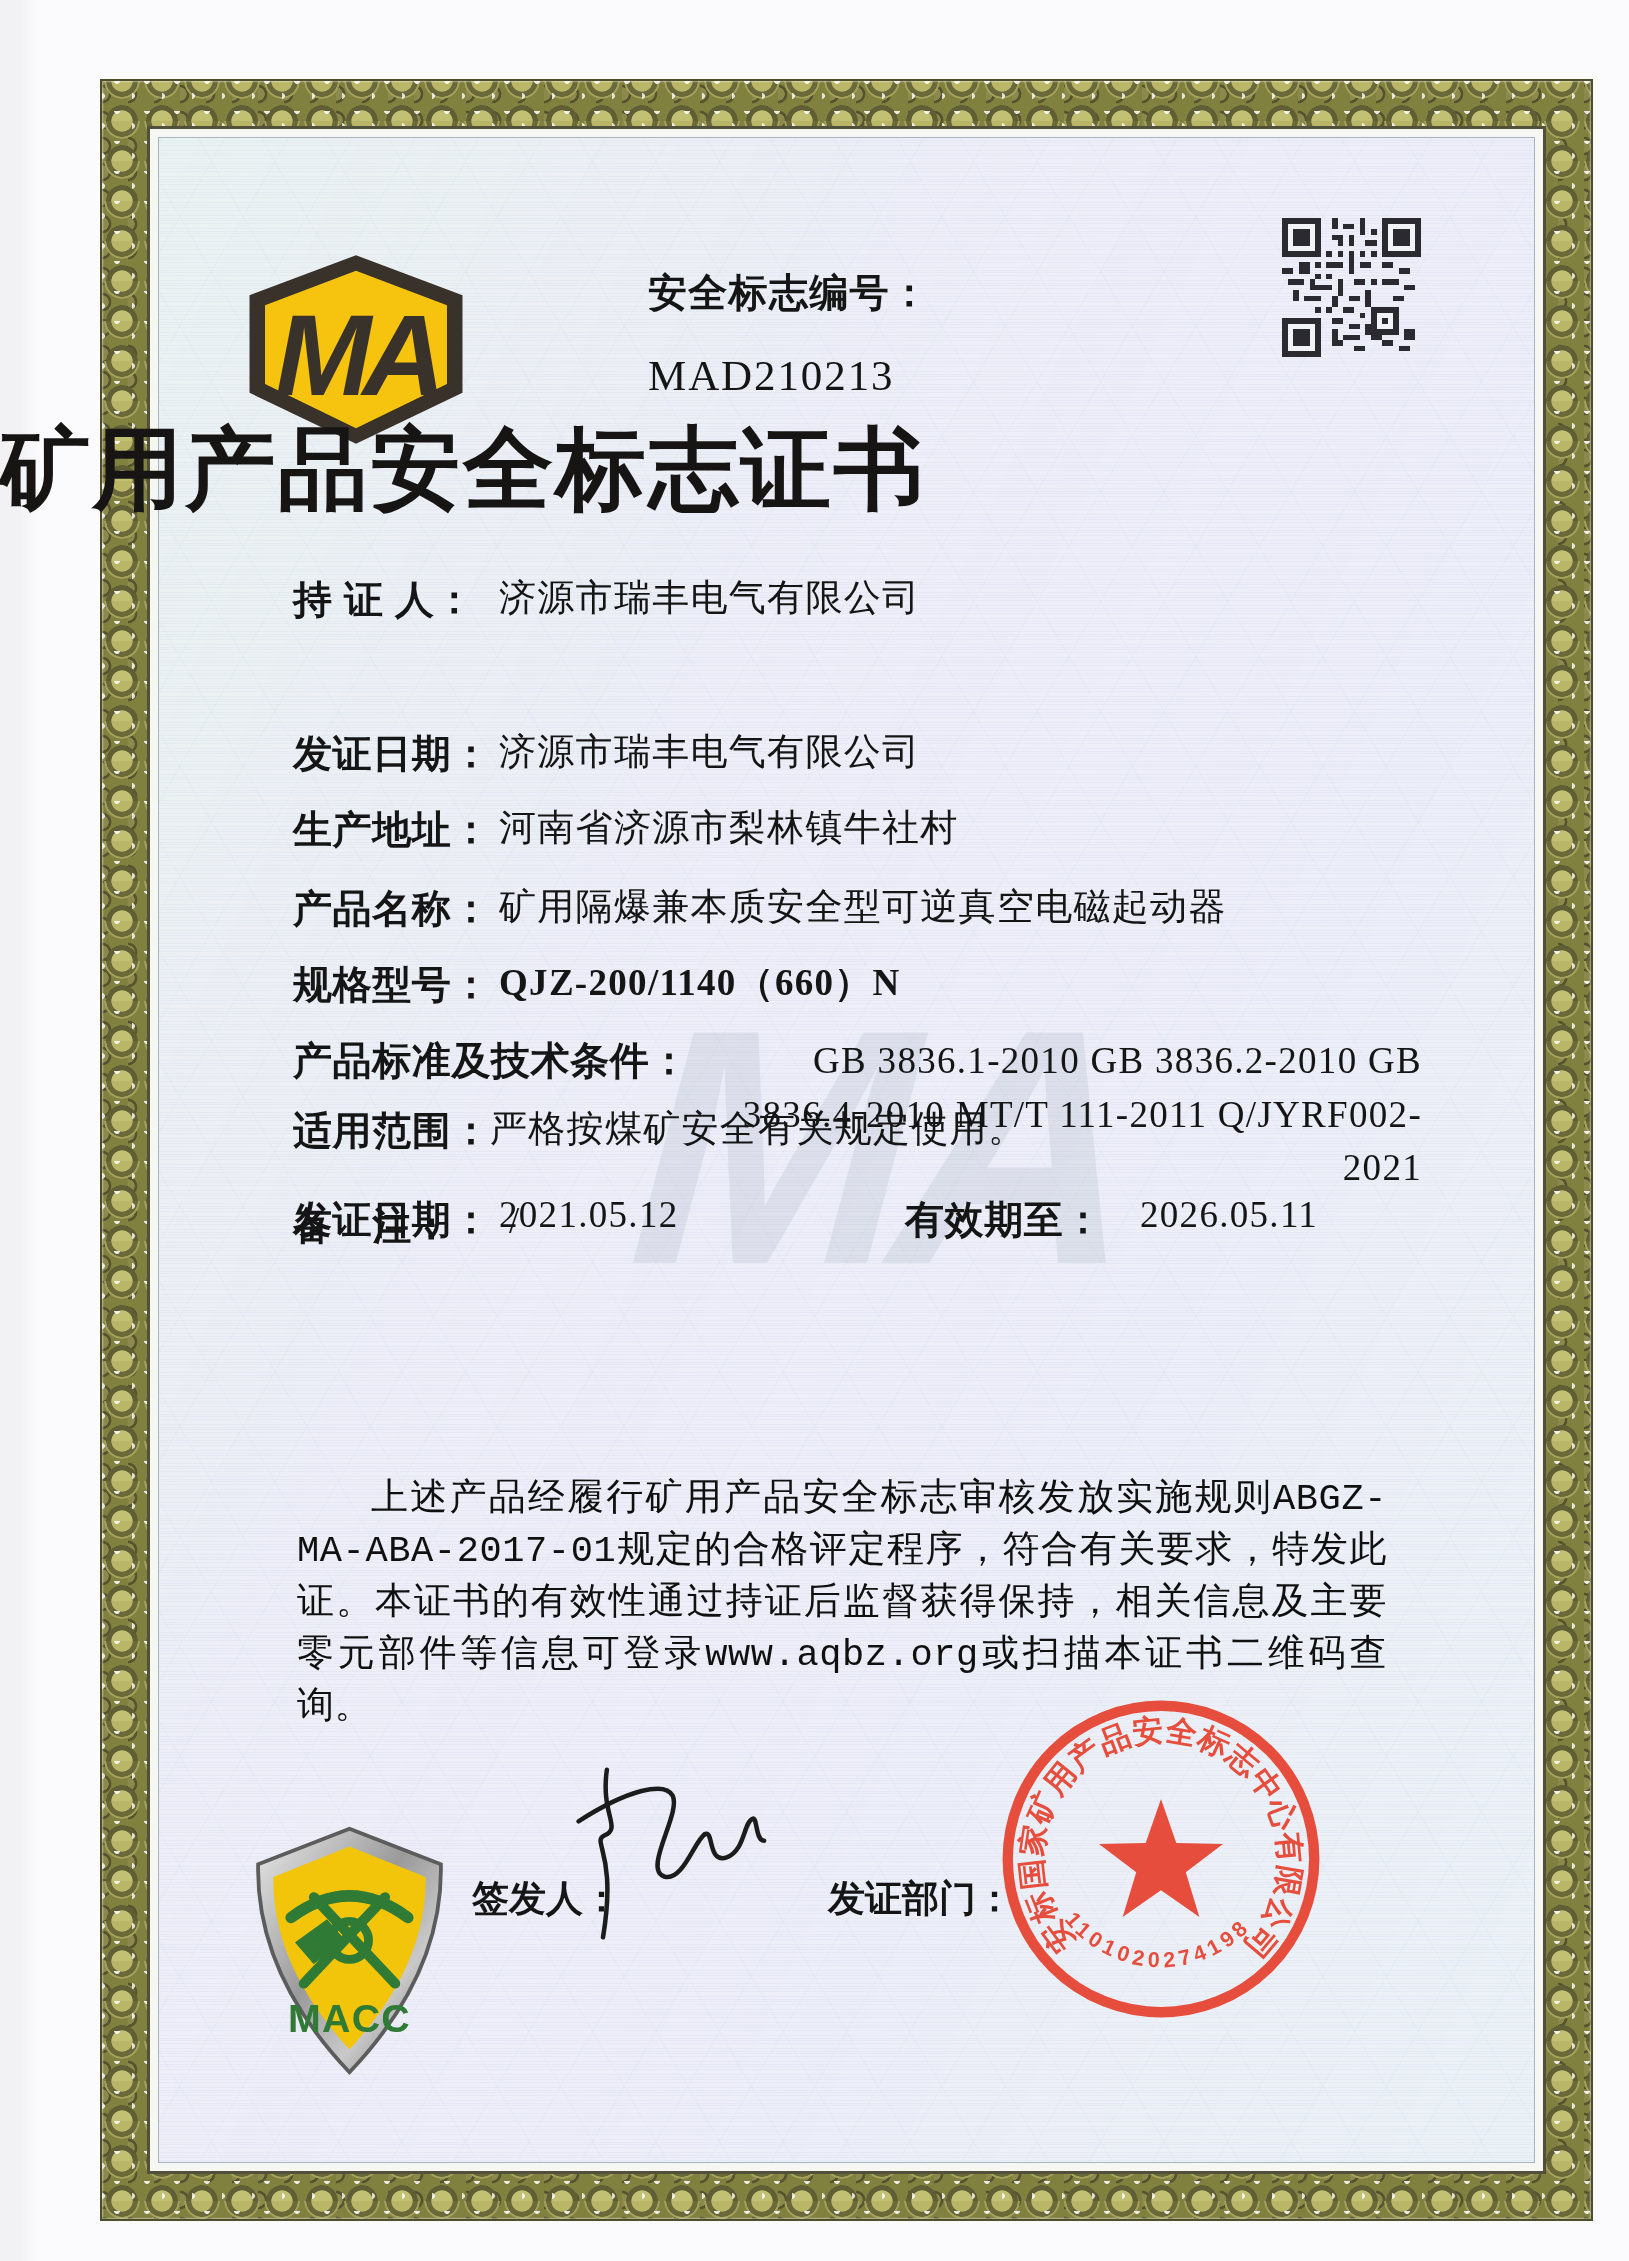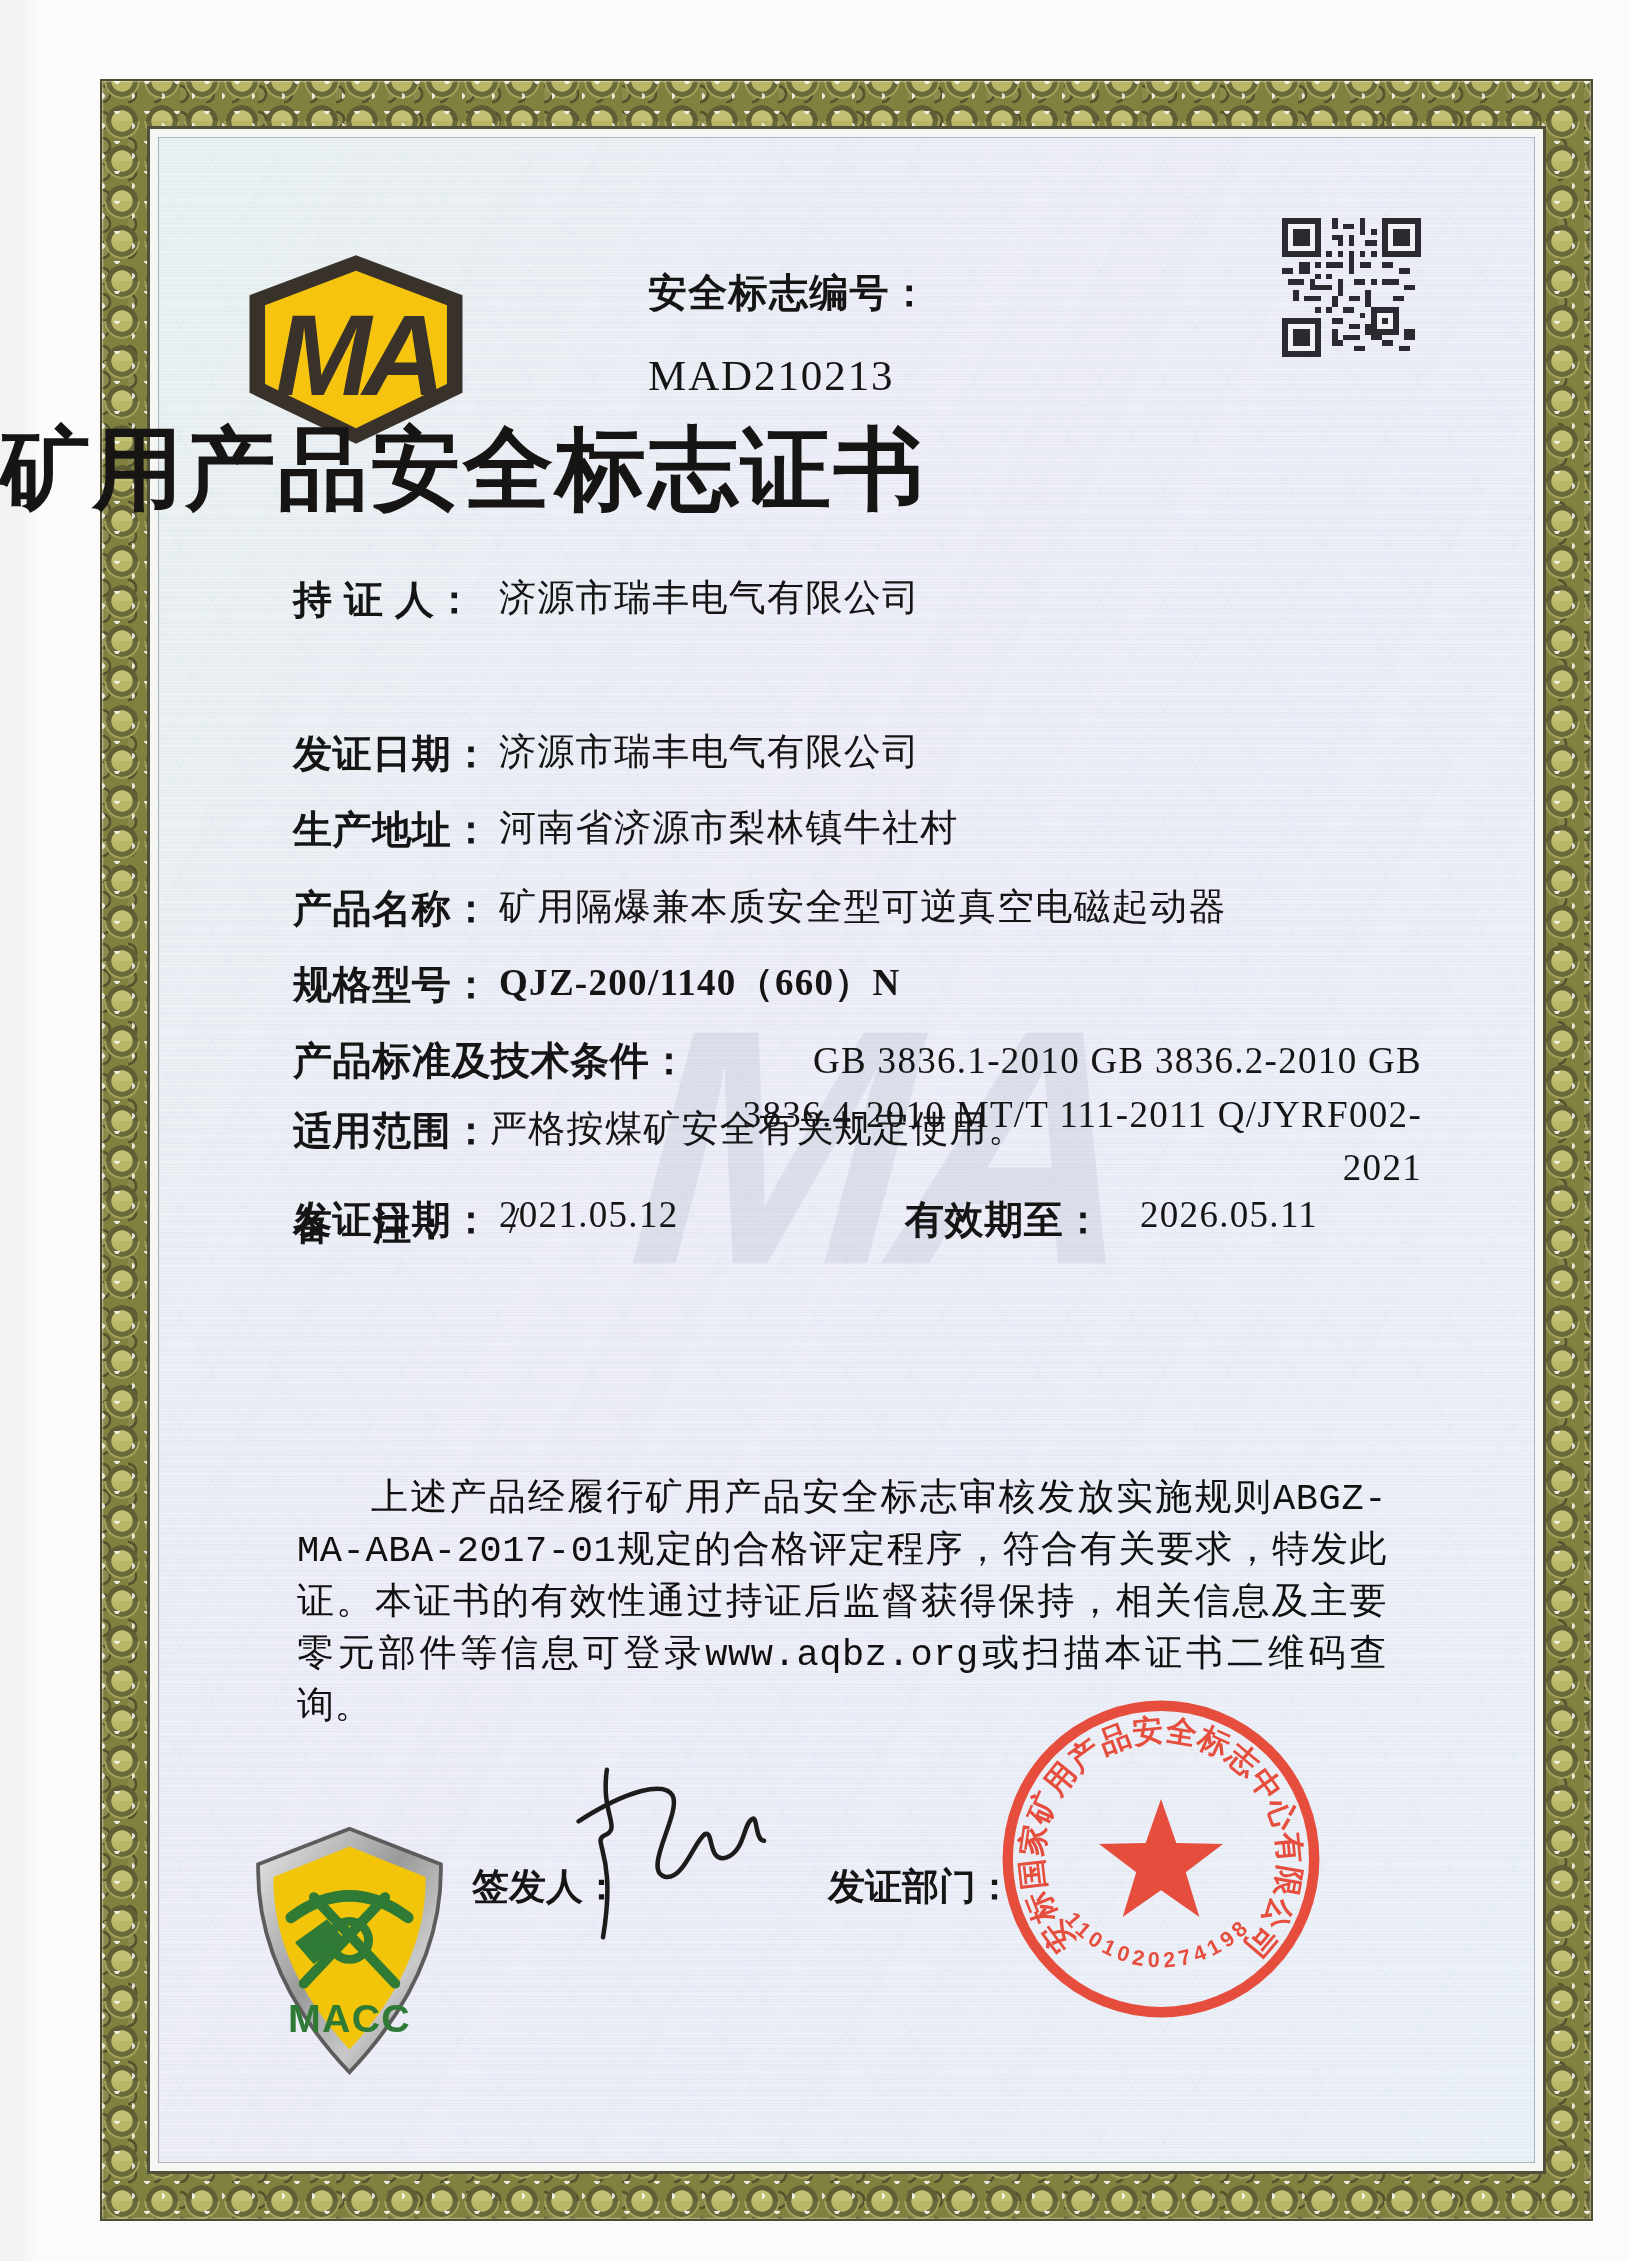--- a/index.html
+++ b/index.html
@@ -78,20 +78,21 @@
   .statement{
     left:297px; top:1473px; width:1090px;
     font-size:37px; line-height:52px; letter-spacing:0.6px;
     font-family:Liberation Mono, monospace;
     text-align:justify; text-indent:74px; color:#101010;
   }
   .macc-badge{ left:248px; top:1823px; width:203px; height:255px; }
   .signer-label,.issuer-label{
     font-size:37px; font-weight:bold;
     font-family:"Liberation Serif","DejaVu Serif",serif;
+    margin-top:12px;
   }
   .signature{ left:545px; top:1744px; width:232px; height:232px; }
   .stamp{ left:998px; top:1696px; width:326px; height:326px; }
 </style>
 </head>
 <body>
 
 <div class="page">
   <div class="border-frame">
     <div class="inner-frame">

